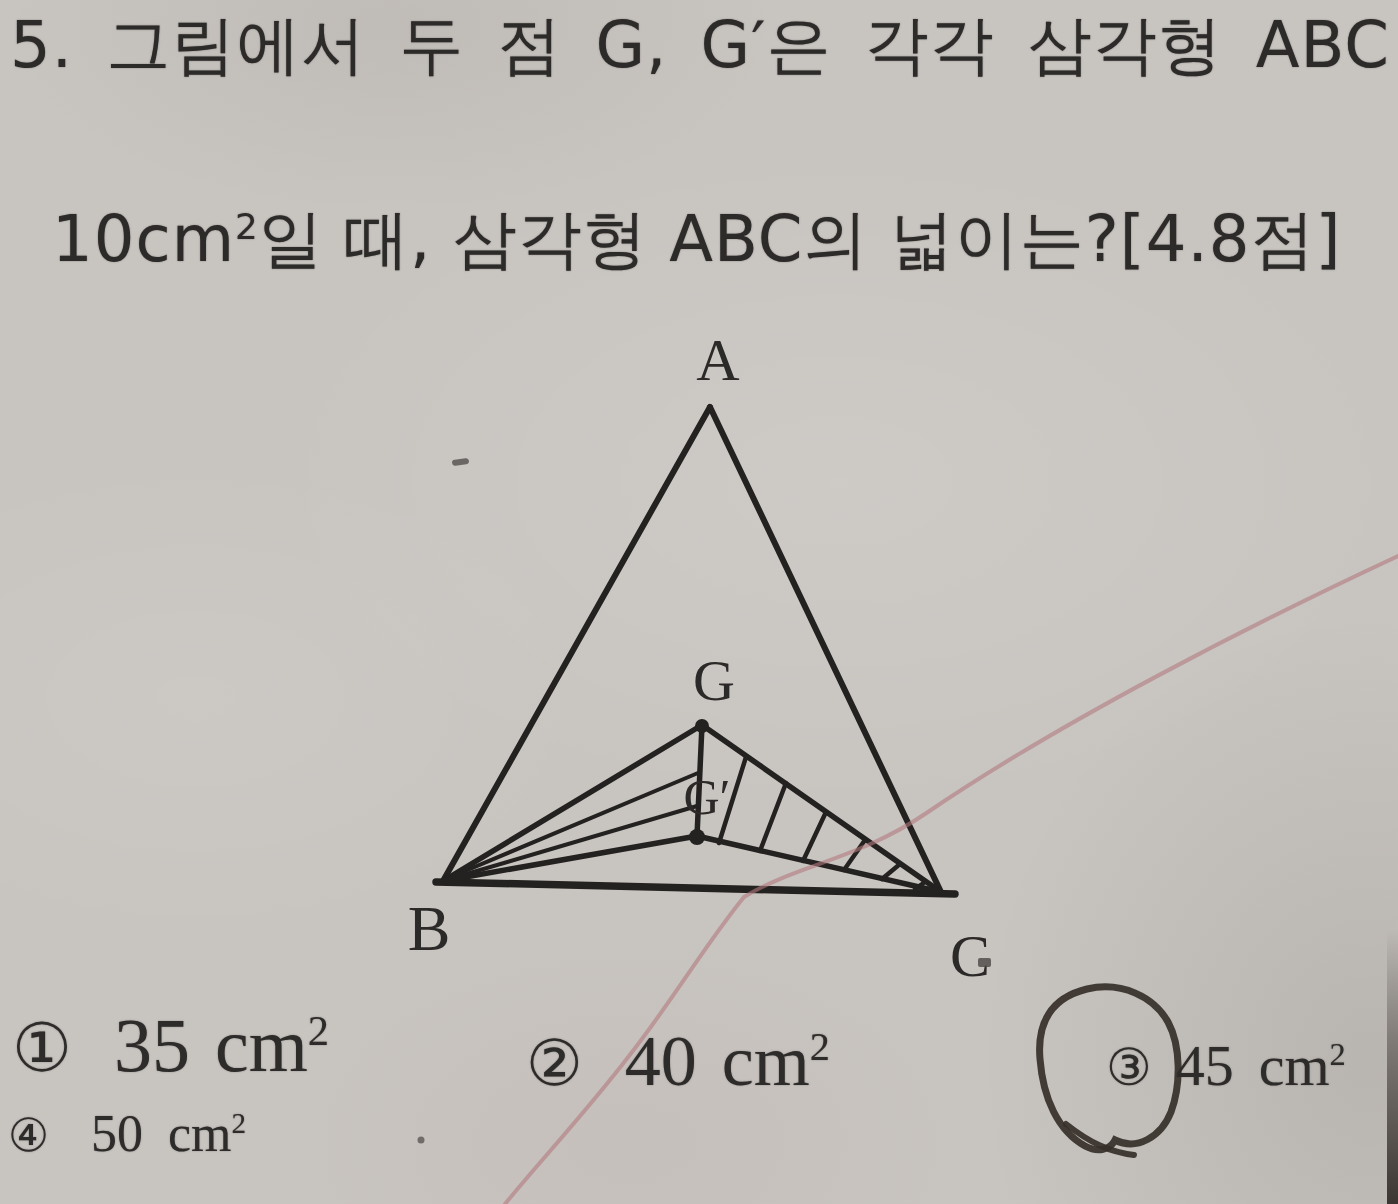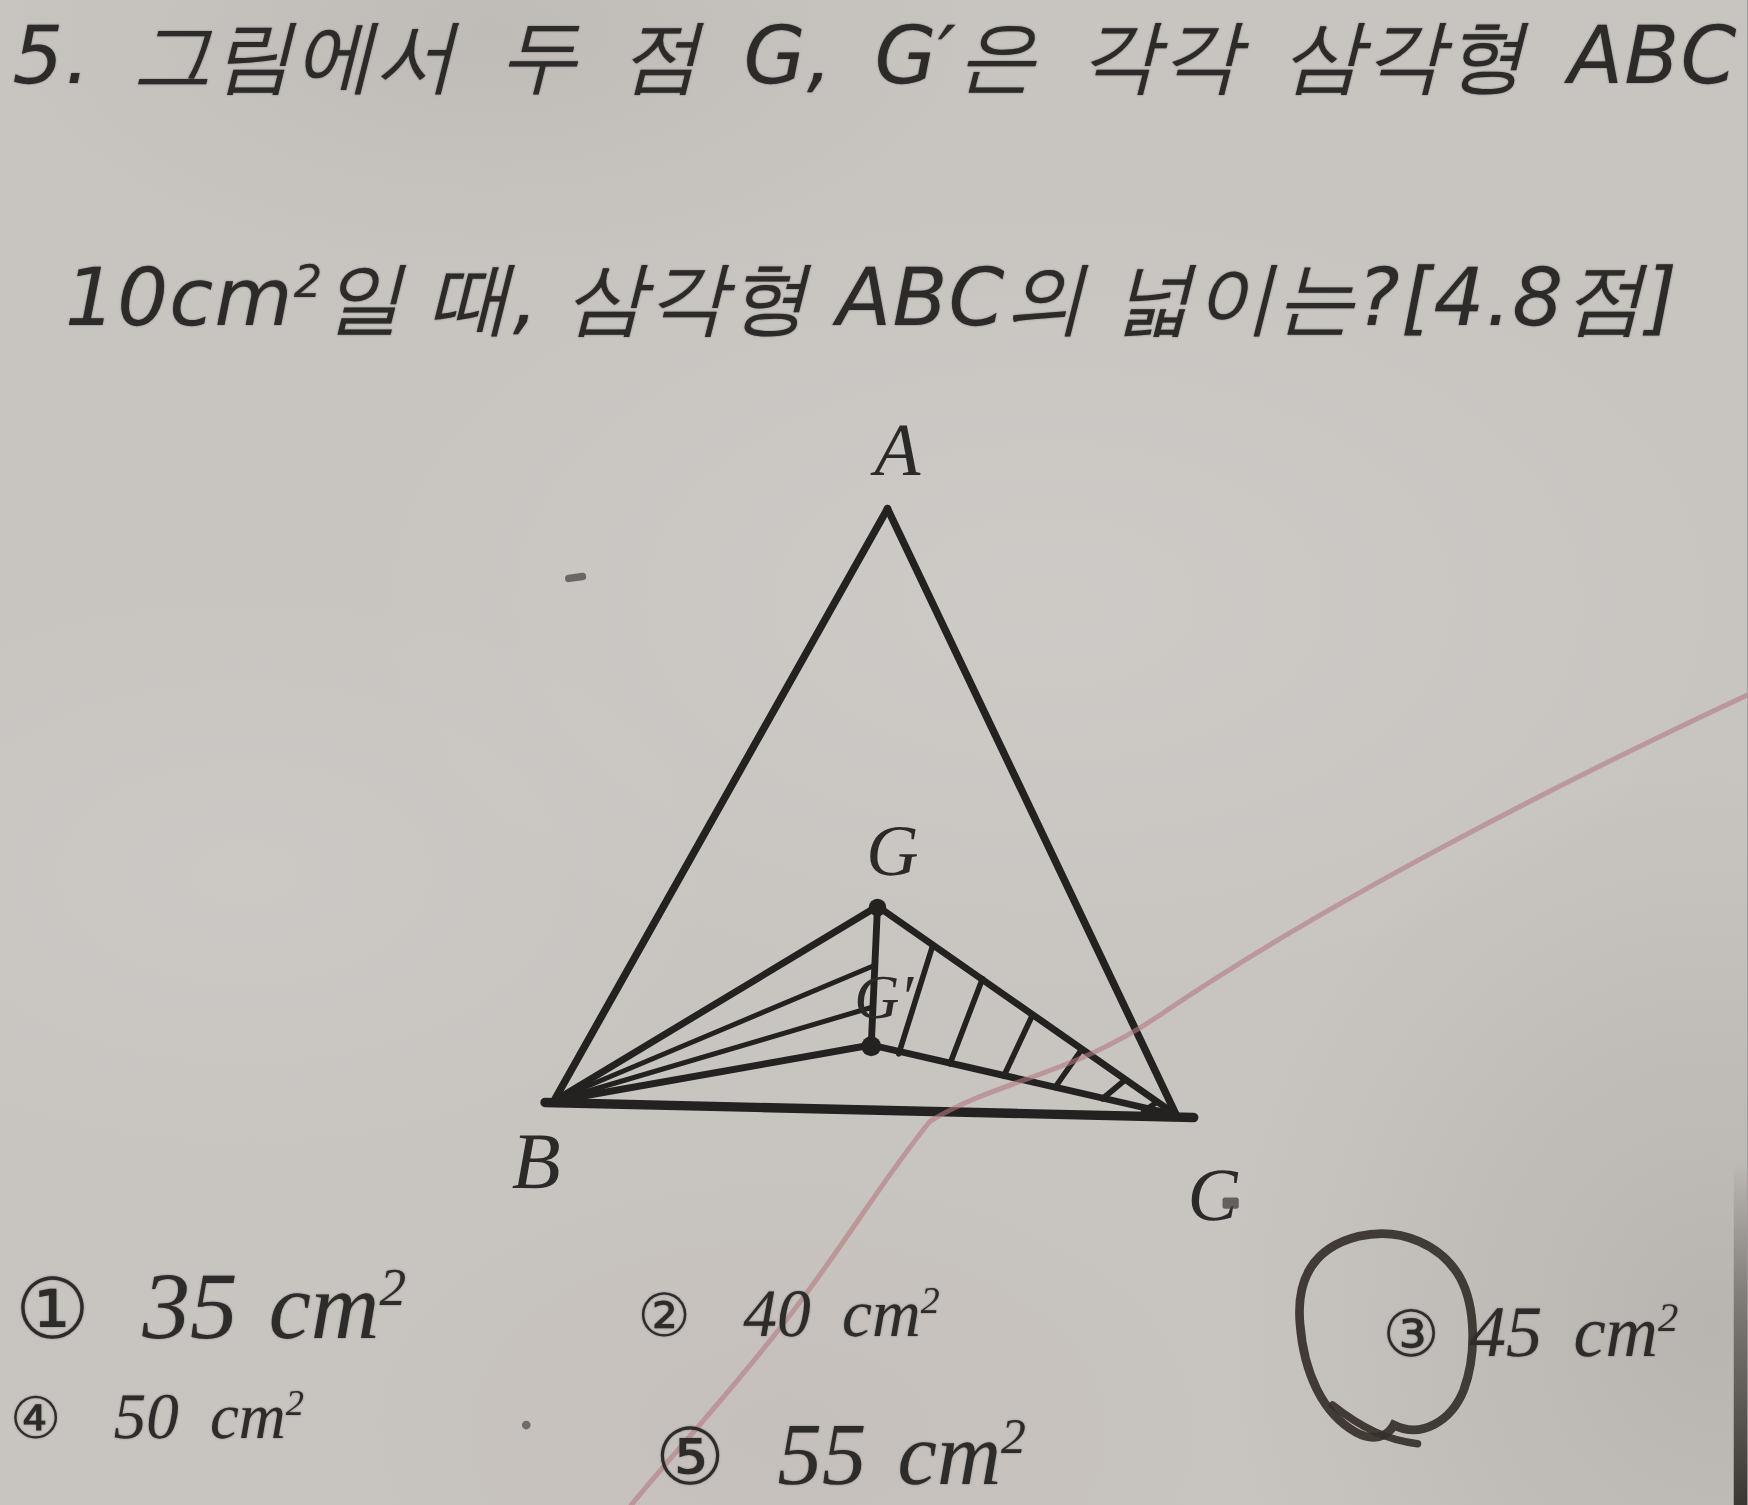--- a/index.html
+++ b/index.html
@@ -9,40 +9,40 @@
     overflow:hidden;
     background:
       radial-gradient(900px 520px at 60% 40%, rgba(255,255,255,0.10), rgba(255,255,255,0) 65%),
       radial-gradient(700px 420px at 14% 58%, rgba(255,255,255,0.07), rgba(255,255,255,0) 60%),
       radial-gradient(650px 320px at 28% 2%, rgba(60,50,40,0.06), rgba(60,50,40,0) 60%),
       radial-gradient(560px 640px at 98% 88%, rgba(50,44,38,0.10), rgba(50,44,38,0) 70%),
       radial-gradient(500px 300px at 45% 95%, rgba(150,110,110,0.05), rgba(150,110,110,0) 70%),
       #c8c4c0;
     font-family:"DejaVu Sans","Liberation Sans",sans-serif;
   }
-  .print{position:absolute;inset:0;filter:blur(0.35px);font-style:italic;}
+  .print{position:absolute;inset:0;filter:blur(0.35px);}
   .qline{
     position:absolute;left:10px;width:1380px;
     font-size:64px;line-height:1.1;color:#2d2b29;
     letter-spacing:1px;white-space:nowrap;
     text-shadow:0 0 1.5px rgba(45,42,40,0.55);
   }
   .qline.just{white-space:normal;text-align:justify;text-align-last:justify;}
   .qline sup{font-size:0.56em;vertical-align:super;}
   .opt{
     position:absolute;white-space:nowrap;color:#2e2c2a;
     font-family:"Liberation Serif","DejaVu Serif",serif;
     text-shadow:0 0 1.5px rgba(46,44,42,0.5);
   }
   .opt .sym{font-family:"DejaVu Sans","Liberation Sans",sans-serif;font-size:0.88em;}
   .opt .val{margin-left:42px;}
   .opt .unit{margin-left:25px;}
   .opt sup{font-size:0.56em;vertical-align:super;}
   .opt1{left:12px;top:1002px;font-size:76px;}
-  .opt2{left:510px;top:1020px;font-size:54px;}
+  .opt2{left:526px;top:1020px;font-size:72px;}
   .opt3{left:1106px;top:1032px;font-size:58px;}
   .opt3 .val{margin-left:24px;}
   .opt4{left:8px;top:1104px;font-size:52px;}
   .opt5{left:524px;top:1124px;font-size:71px;}
   svg.overlay{position:absolute;left:0;top:0;}
   .edge-shadow{
     position:absolute;right:0;top:930px;width:11px;height:274px;
     background:linear-gradient(to bottom, rgba(58,52,46,0), rgba(58,52,46,0.45) 40%, rgba(36,31,27,0.85));
   }
 </style>
@@ -109,18 +109,17 @@
     </svg>
 
     <div class="opt opt1"><span class="sym">①</span><span class="val">35</span><span class="unit">cm</span><sup>2</sup></div>
 
     <div class="opt opt2"><span class="sym">②</span><span class="val">40</span><span class="unit">cm</span><sup>2</sup></div>
 
     <div class="opt opt3"><span class="sym">③</span><span class="val">45</span><span class="unit">cm</span><sup>2</sup></div>
 
     <div class="opt opt4"><span class="sym">④</span><span class="val">50</span><span class="unit">cm</span><sup>2</sup></div>
 
-    <div class="opt opt5"><span class="sym">⑤</span><span class="val">55</span><span class="unit">cm</span><sup>2</sup></div>
 
   </div>
 
   <div class="edge-shadow"></div>
 </div>
 
 </body></html>

